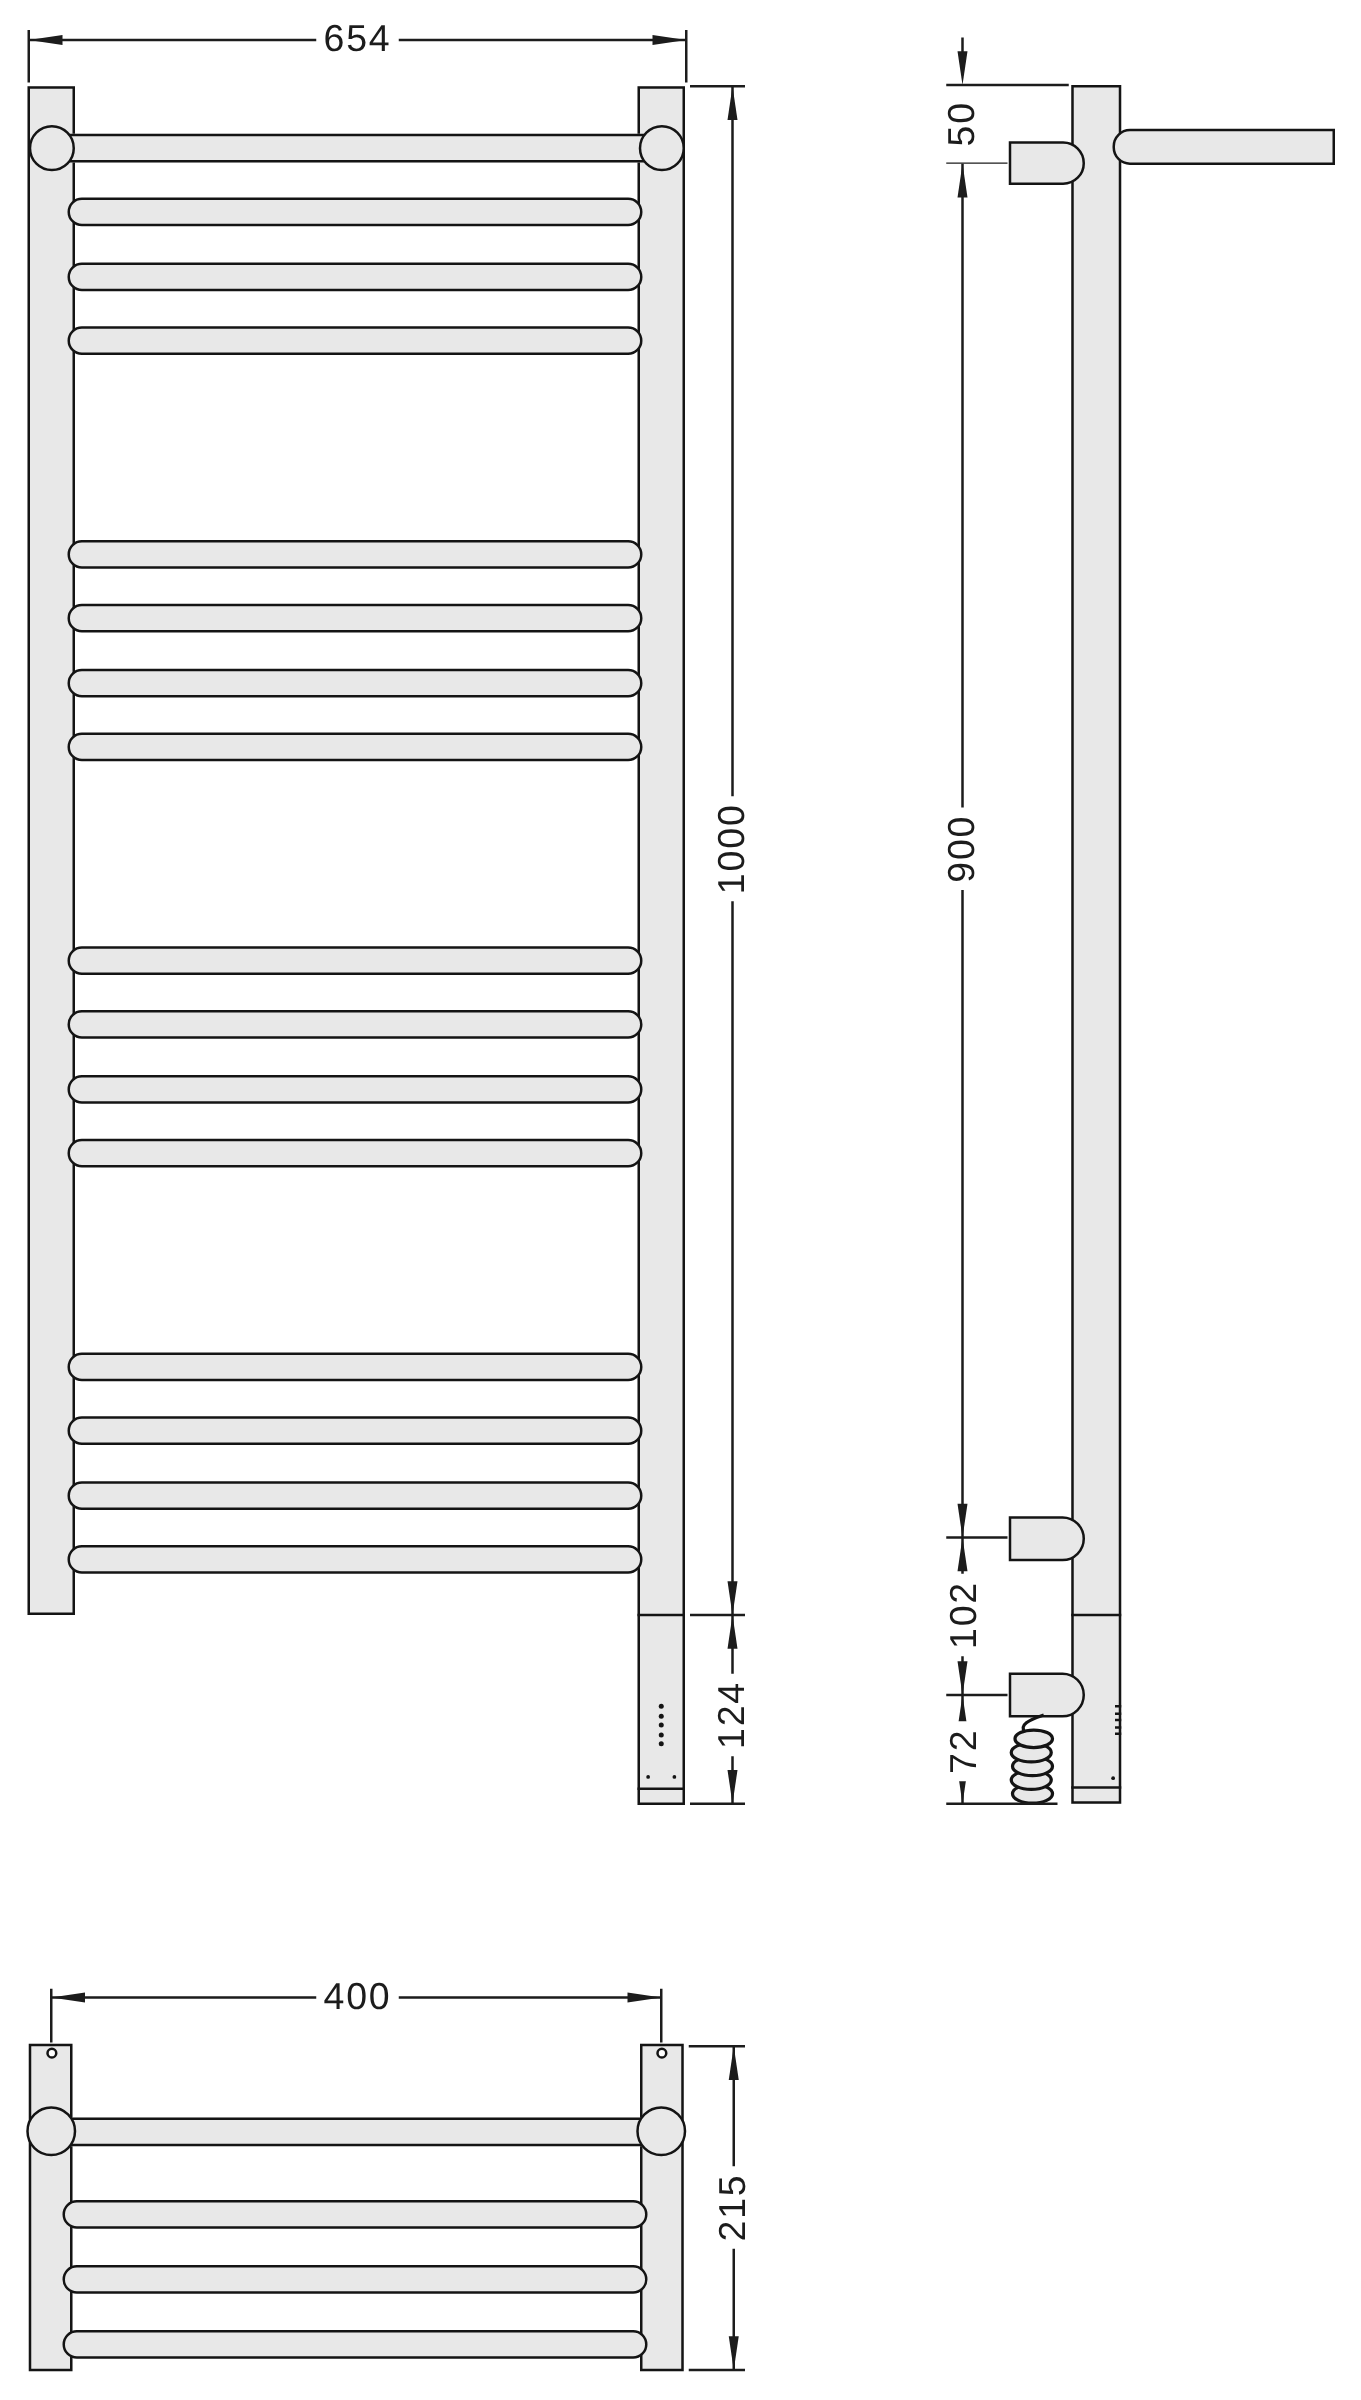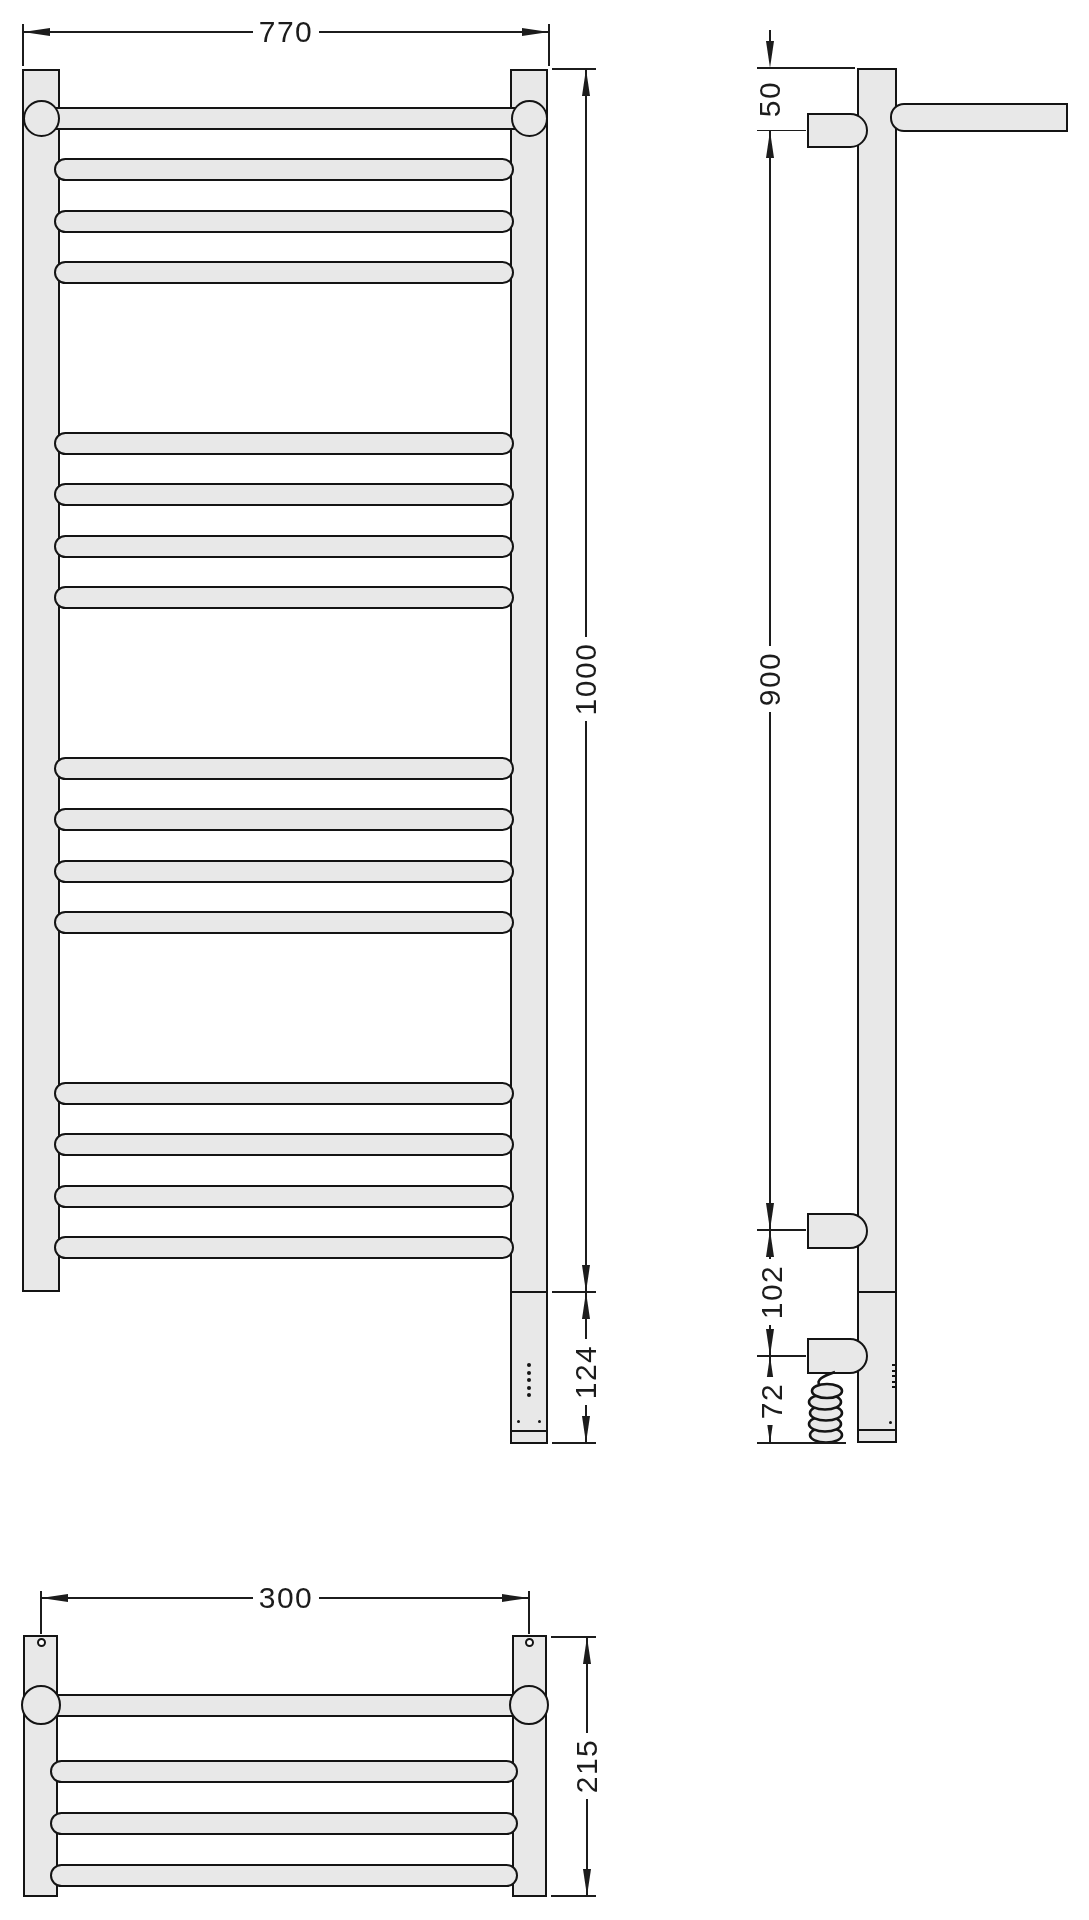--- a/index.html
+++ b/index.html
@@ -73,21 +73,21 @@
     <div class="dot" style="left:517px;top:1420px;width:3px;height:3px;"></div>
     <div class="dot" style="left:538px;top:1420px;width:3px;height:3px;"></div>
   </div>
 
   <div>
     <div class="vl" style="left:22.3px;top:24px;height:42px;"></div>
     <div class="vl" style="left:548.3px;top:24px;height:42px;"></div>
     <div class="hl" style="left:23px;top:31.3px;width:526px;"></div>
     <div class="arrL" style="left:23px;top:28px;"></div>
     <div class="arrR" style="left:522px;top:28px;"></div>
-    <div class="dtxt" style="left:253px;top:15px;width:66px;">770</div>
+    <div class="dtxt" style="left:253px;top:15px;width:66px;">654</div>
   </div>
 
   <div>
     <div class="hl" style="left:552px;top:68.3px;width:44px;"></div>
     <div class="hl" style="left:552px;top:1291.3px;width:44px;"></div>
     <div class="vl" style="left:585.3px;top:69px;height:1223px;"></div>
     <div class="arrU" style="left:582px;top:69px;"></div>
     <div class="arrD" style="left:582px;top:1265px;"></div>
     <div class="dtxt rot" style="left:544px;top:662px;width:84px;">1000</div>
   </div>
@@ -171,21 +171,21 @@
     <div class="hole" style="left:36.5px;top:1637.5px;width:9px;height:9px;"></div>
     <div class="hole" style="left:524.5px;top:1637.5px;width:9px;height:9px;"></div>
   </div>
 
   <div>
     <div class="vl" style="left:40.3px;top:1591px;height:43px;"></div>
     <div class="vl" style="left:528.3px;top:1591px;height:43px;"></div>
     <div class="hl" style="left:41px;top:1597.3px;width:488px;"></div>
     <div class="arrL" style="left:41px;top:1594px;"></div>
     <div class="arrR" style="left:502px;top:1594px;"></div>
-    <div class="dtxt" style="left:253px;top:1581px;width:66px;">300</div>
+    <div class="dtxt" style="left:253px;top:1581px;width:66px;">400</div>
   </div>
 
   <div>
     <div class="hl" style="left:551px;top:1636.3px;width:45px;"></div>
     <div class="hl" style="left:551px;top:1895.3px;width:45px;"></div>
     <div class="vl" style="left:586.3px;top:1637px;height:259px;"></div>
     <div class="arrU" style="left:583px;top:1637px;"></div>
     <div class="arrD" style="left:583px;top:1869px;"></div>
     <div class="dtxt rot" style="left:554px;top:1749px;width:66px;">215</div>
   </div>

